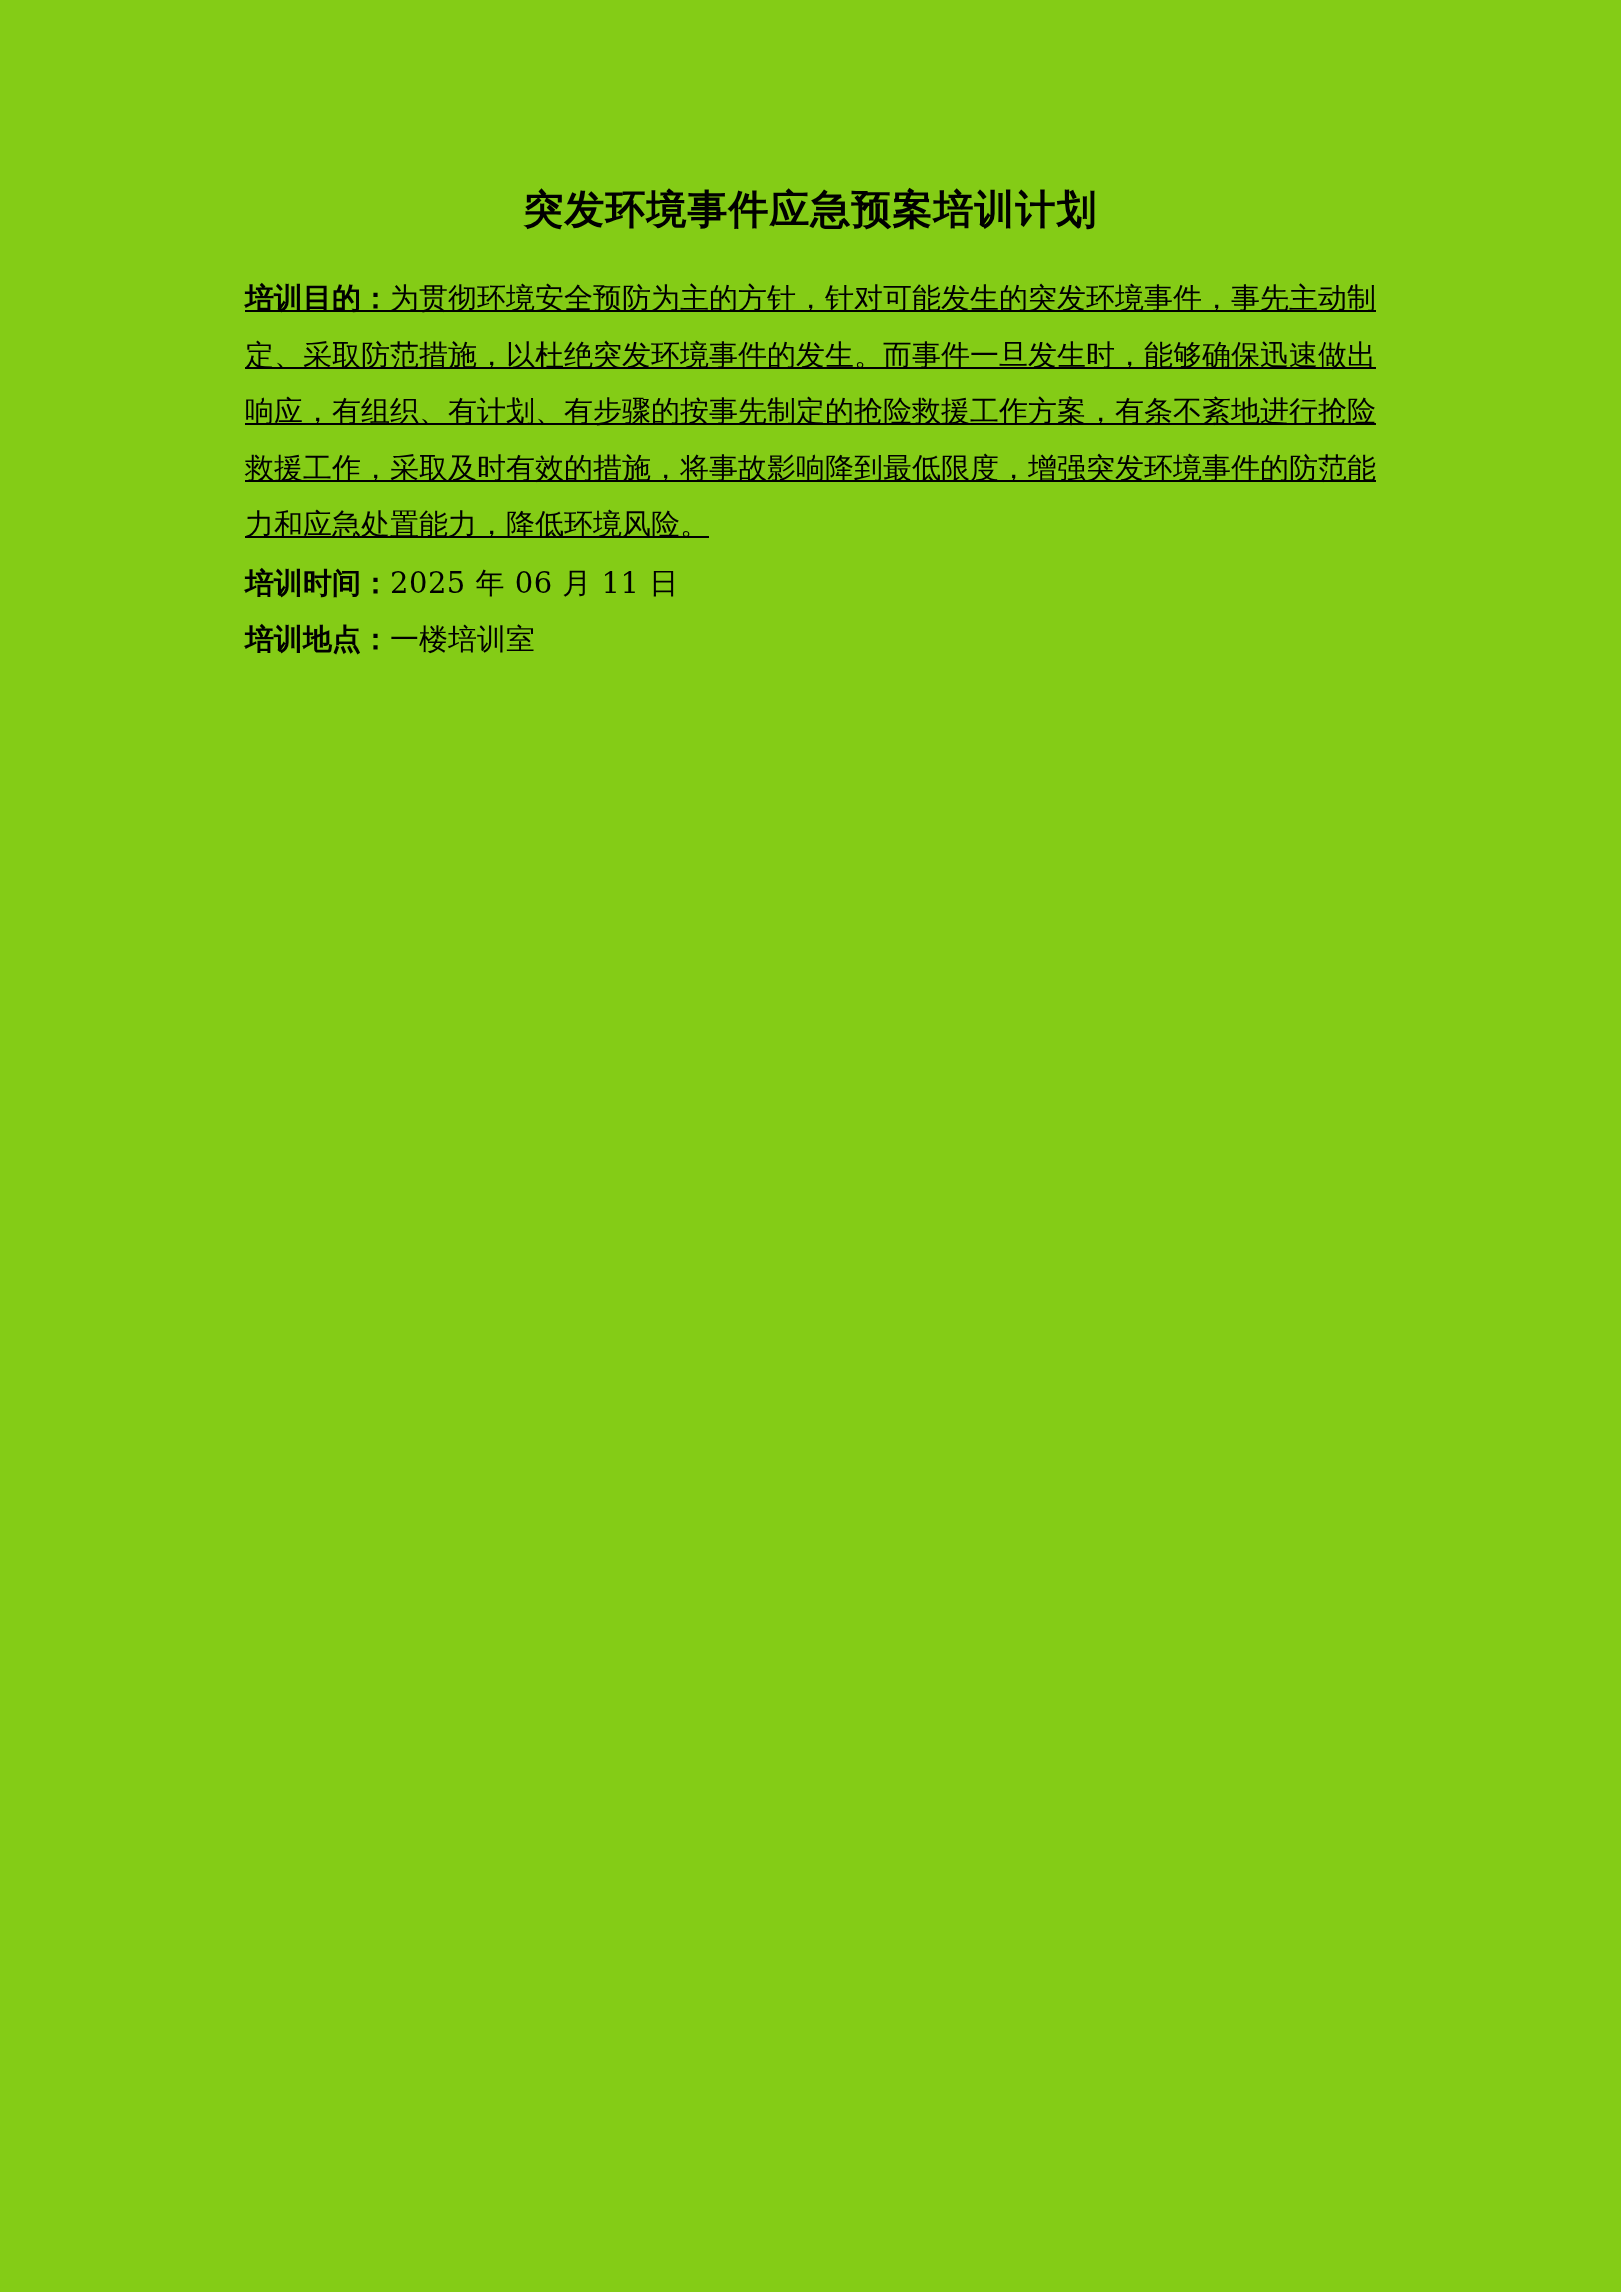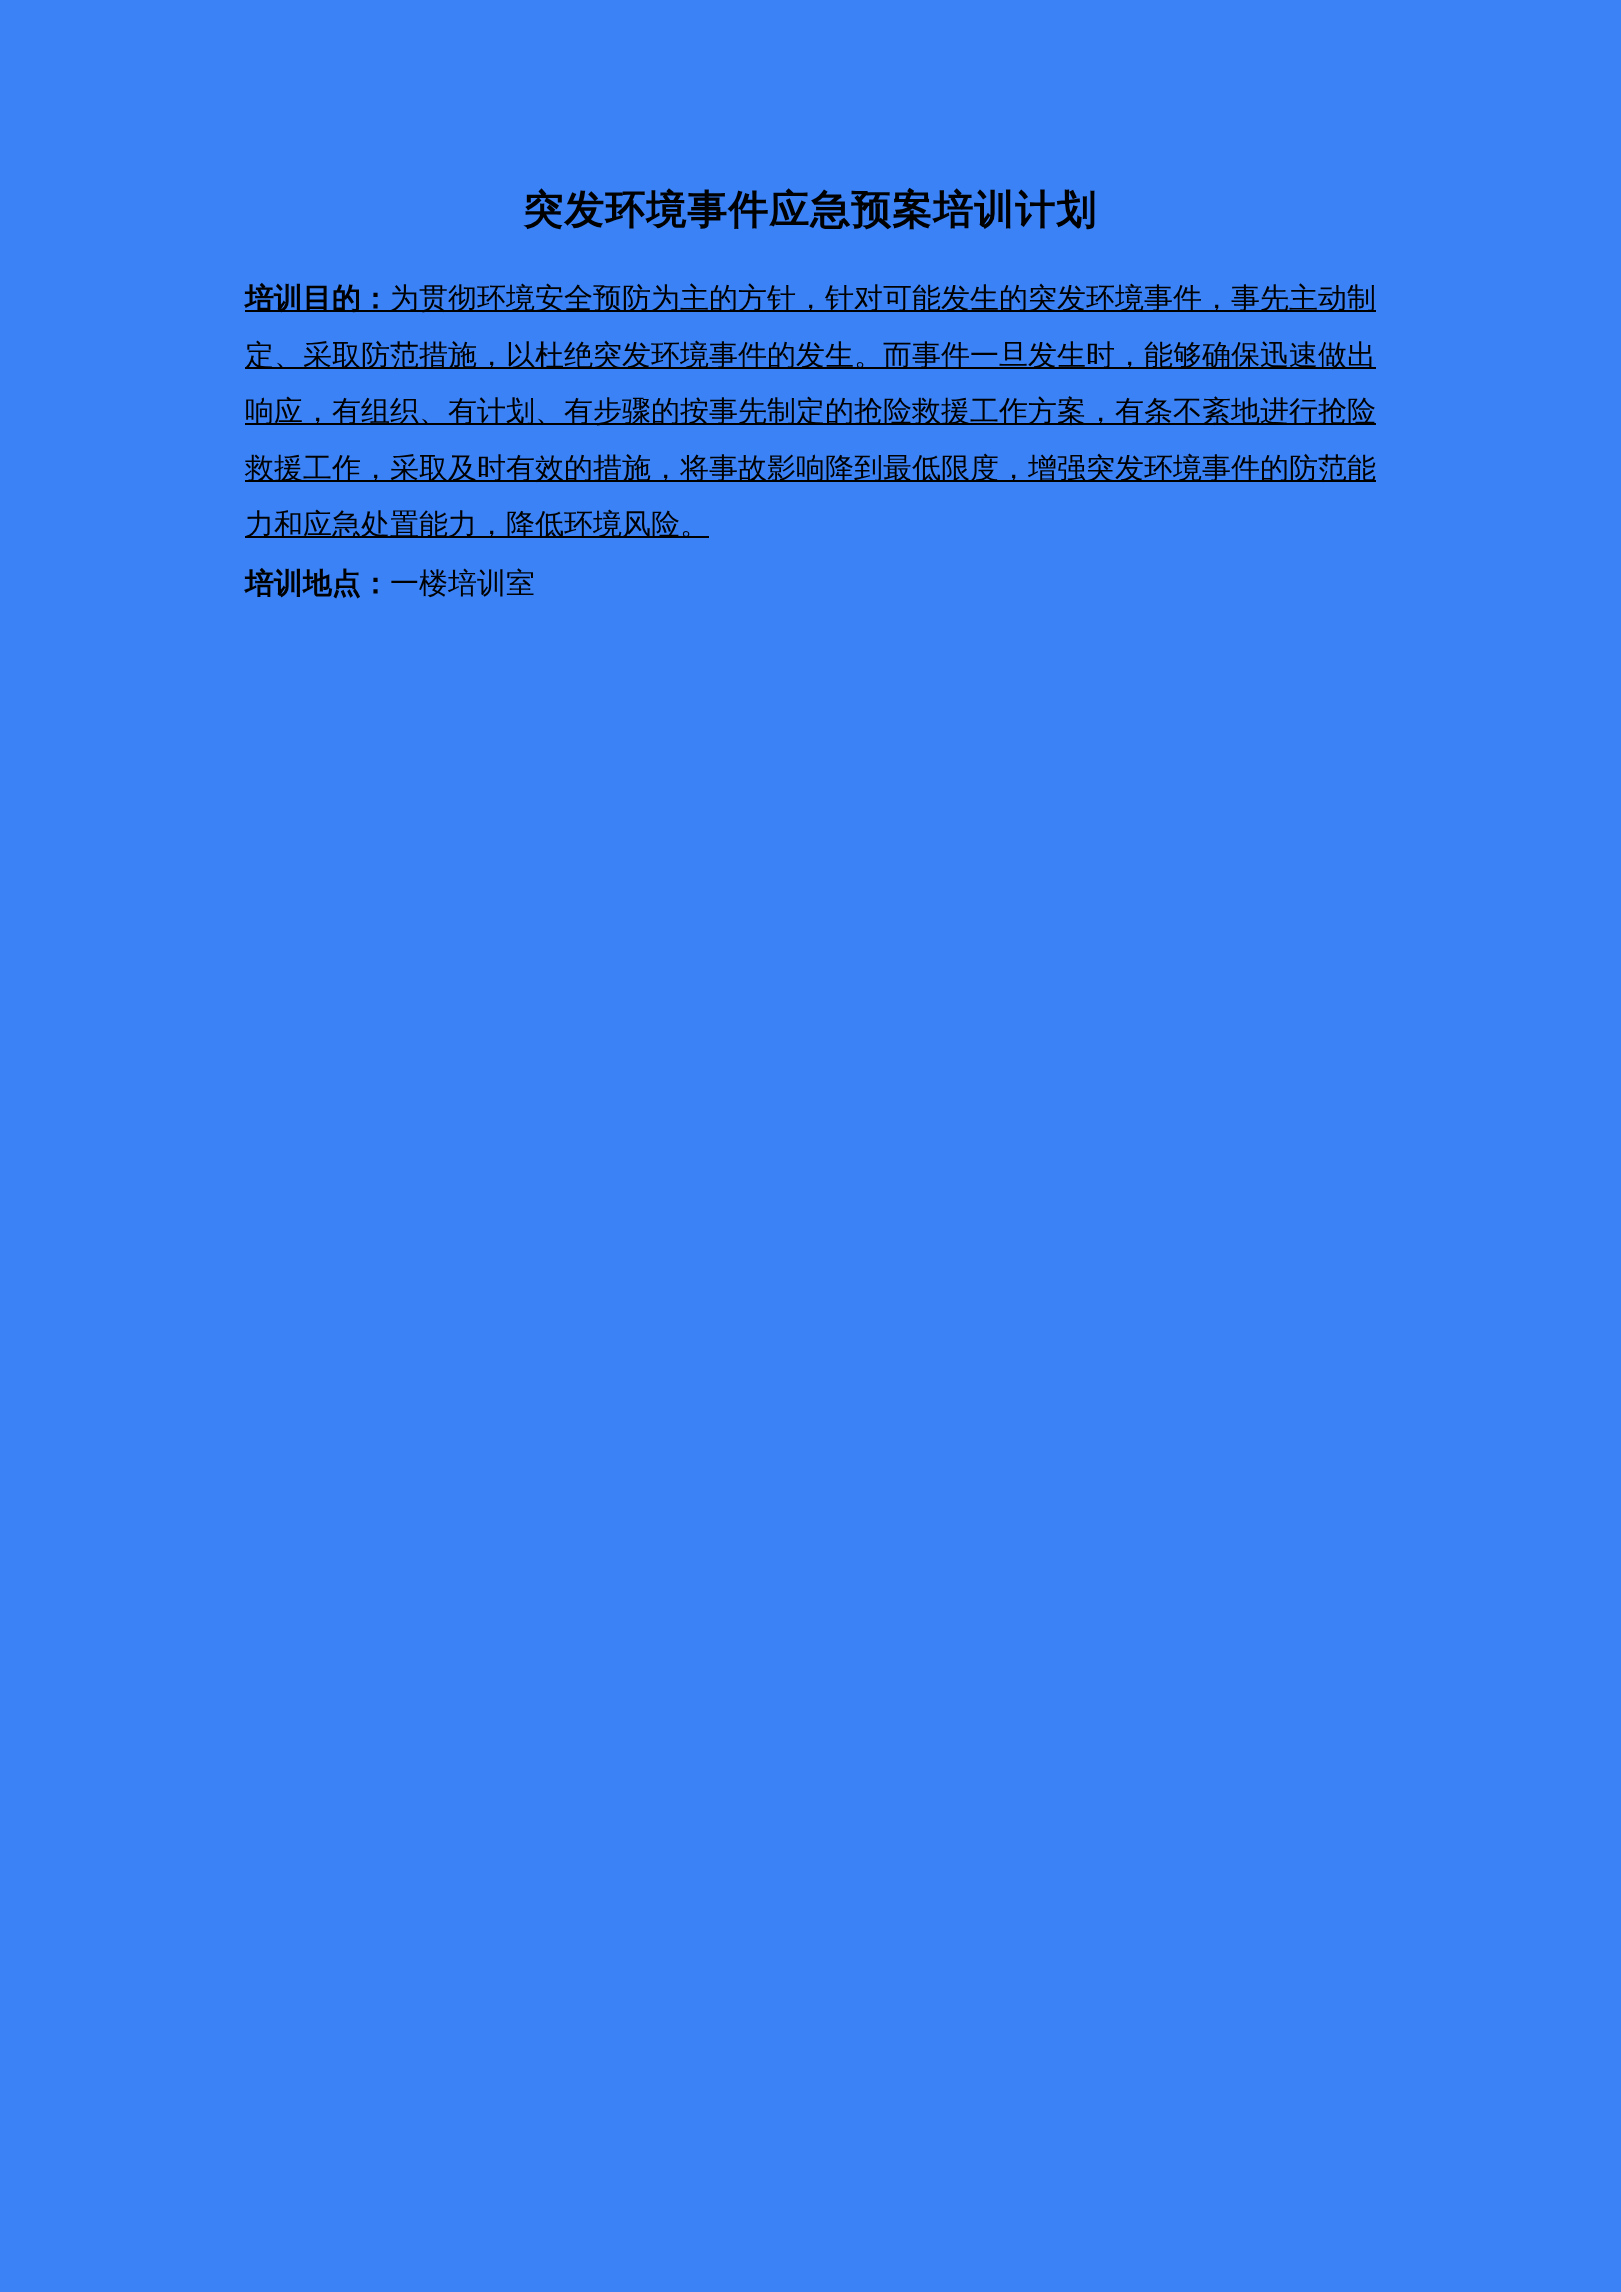--- a/index.html
+++ b/index.html
@@ -13,21 +13,21 @@
     font-family: "DejaVu Serif", "Liberation Serif", serif;
     color: #000000;
     -webkit-font-smoothing: antialiased;
   }
   .page {
     position: relative;
     width: 1621px;
     height: 2293px;
     box-sizing: border-box;
     padding: 181px 245px 0 245px;
-    background: #3b82f6;
+    background: #84cc16;
   }
   .doc-title {
     text-align: center;
     font-family: "DejaVu Sans", "Liberation Sans", sans-serif;
     font-weight: bold;
     font-size: 40px;
     letter-spacing: 1px;
     line-height: 1.4;
     margin: 0 0 33px 0;
   }
@@ -63,19 +63,20 @@
 <body>
 
 <div class="page">
 
   <h1 class="doc-title">突发环境事件应急预案培训计划</h1>
 
   <div class="body-block">
 
     <p class="para"><span class="label">培训目的：</span><span class="value">为贯彻环境安全预防为主的方针，针对可能发生的突发环境事件，事先主动制定、采取防范措施，以杜绝突发环境事件的发生。而事件一旦发生时，能够确保迅速做出响应，有组织、有计划、有步骤的按事先制定的抢险救援工作方案，有条不紊地进行抢险救援工作，采取及时有效的措施，将事故影响降到最低限度，增强突发环境事件的防范能力和应急处置能力，降低环境风险。</span></p>
 
+    <p class="field-line"><span class="label">培训时间：</span><span class="value spaced">2025 年 06 月 11 日</span></p>
 
     <p class="field-line"><span class="label">培训地点：</span><span class="value">一楼培训室</span></p>
 
 
   </div>
 </div>
 
 
 </body></html>

